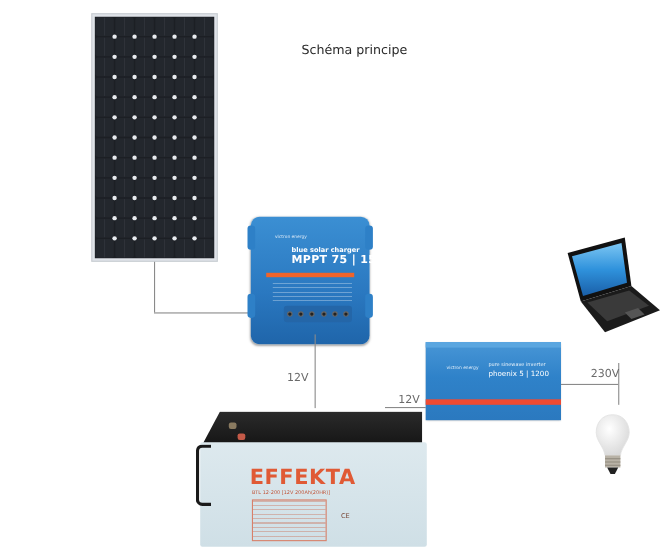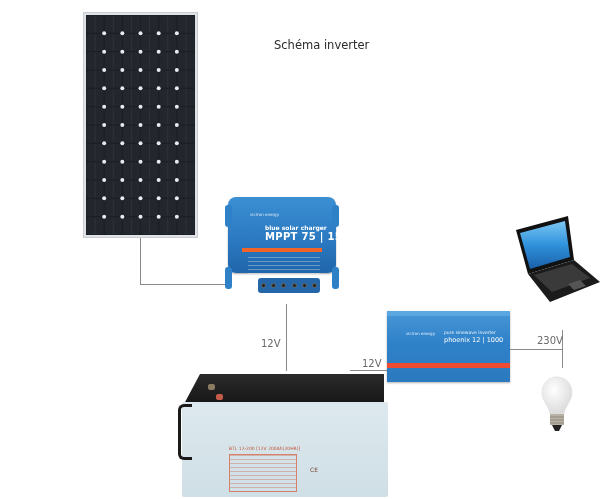--- a/index.html
+++ b/index.html
@@ -21,21 +21,21 @@
 
   
   .panel {
     position: absolute; left: 83px; top: 12px; width: 115px; height: 226px;
     background: #dfe3e8; border: 1px solid #c9cdd2; padding: 2px;
   }
   .panel svg { display: block; }
 
   
   .mppt {
-    position: absolute; left: 228px; top: 197px; width: 108px; height: 76px;
+    position: absolute; left: 228px; top: 197px; width: 108px; height: 116px;
     background: linear-gradient(180deg, #3b8fd3 0%, #2a78c0 60%, #1f65aa 100%);
     border-radius: 8px; box-shadow: 0 1px 2px rgba(0,0,0,.35);
   }
   .mppt .ear { position: absolute; width: 7px; height: 22px; background: #2e80c7; border-radius: 3px; }
   .mppt .brand { position: absolute; left: 22px; top: 15px; font-size: 4px; color: #dbe9f7; }
   .mppt .sub { position: absolute; left: 37px; top: 27px; font-size: 6px; color: #ffffff; font-weight: bold; white-space: nowrap; }
   .mppt .model { position: absolute; left: 37px; top: 34px; font-size: 10px; color: #ffffff; font-weight: bold; letter-spacing: .3px; white-space: nowrap; }
   .mppt .stripe { position: absolute; left: 14px; right: 14px; top: 51px; height: 4px; background: #f0642a; }
   .mppt .info { position: absolute; left: 20px; top: 60px; width: 72px; height: 18px;
     background: repeating-linear-gradient(180deg, rgba(255,255,255,.45) 0 1px, transparent 1px 4px); opacity:.7; }
@@ -72,21 +72,21 @@
 
   
   .laptop { position: absolute; left: 510px; top: 212px; width: 90px; height: 92px; }
 
   
   .bulb { position: absolute; left: 541px; top: 376px; width: 32px; height: 58px; }
 </style>
 </head>
 <body>
 
-<div class="title">Schéma inverter</div>
+<div class="title">Schéma principe</div>
 
 <div class="panel">
   <svg width="109" height="220" viewBox="0 0 109 220">
     <rect x="0" y="0" width="109" height="220" fill="#1c1f24"></rect>
     <g id="cells">
         <rect x="0.6" y="0.6" width="16.96666666666667" height="17.133333333333333" rx="2.5" fill="#23272d"></rect>
         <line x1="9.083333333333334" x2="9.083333333333334" y1="1" y2="17.333333333333332" stroke="#3a3f46" stroke-width="0.5"></line>
         <rect x="18.76666666666667" y="0.6" width="16.96666666666667" height="17.133333333333333" rx="2.5" fill="#23272d"></rect>
         <line x1="27.25" x2="27.25" y1="1" y2="17.333333333333332" stroke="#3a3f46" stroke-width="0.5"></line>
         <rect x="36.93333333333334" y="0.6" width="16.96666666666667" height="17.133333333333333" rx="2.5" fill="#23272d"></rect>
@@ -314,34 +314,35 @@
 <div class="wire" style="left:286px; top:304px; width:1px; height:67px;"></div>
 <div class="vlabel" style="left:261px; top:338px;">12V</div>
 
 <div class="wire" style="left:350px; top:370px; width:37px; height:1px;"></div>
 <div class="vlabel" style="left:362px; top:358px;">12V</div>
 
 <div class="inverter">
   <div class="top"></div>
   <div class="brand">victron energy</div>
   <div class="sub">pure sinewave inverter</div>
-  <div class="model">phoenix 12 | 1000</div>
+  <div class="model">phoenix 5 | 1200</div>
   <div class="stripe"></div>
 </div>
 
 <div class="wire" style="left:510px; top:349px; width:52px; height:1px;"></div>
 <div class="wire" style="left:562px; top:330px; width:1px; height:38px;"></div>
 <div class="vlabel" style="left:537px; top:335px;">230V</div>
 
 <div class="battery">
   <div class="lid"></div>
   <div class="term" style="left:32px; top:22px; background:#8a7a60;"></div>
   <div class="term" style="left:40px; top:32px; background:#c45a48;"></div>
   <div class="body"></div>
   <div class="handle"></div>
+  <div class="brand">EFFEKTA</div>
   <div class="type">BTL 12-200 [12V 200Ah(20HR)]</div>
   <div class="lbl"></div>
   <div class="ce">CE</div>
 </div>
 
 <div class="laptop">
   <svg width="90" height="92" viewBox="0 0 90 92">
     <defs>
       <linearGradient id="scr" x1="0" y1="0" x2="0" y2="1">
         <stop offset="0" stop-color="#7cc6f3"></stop>

